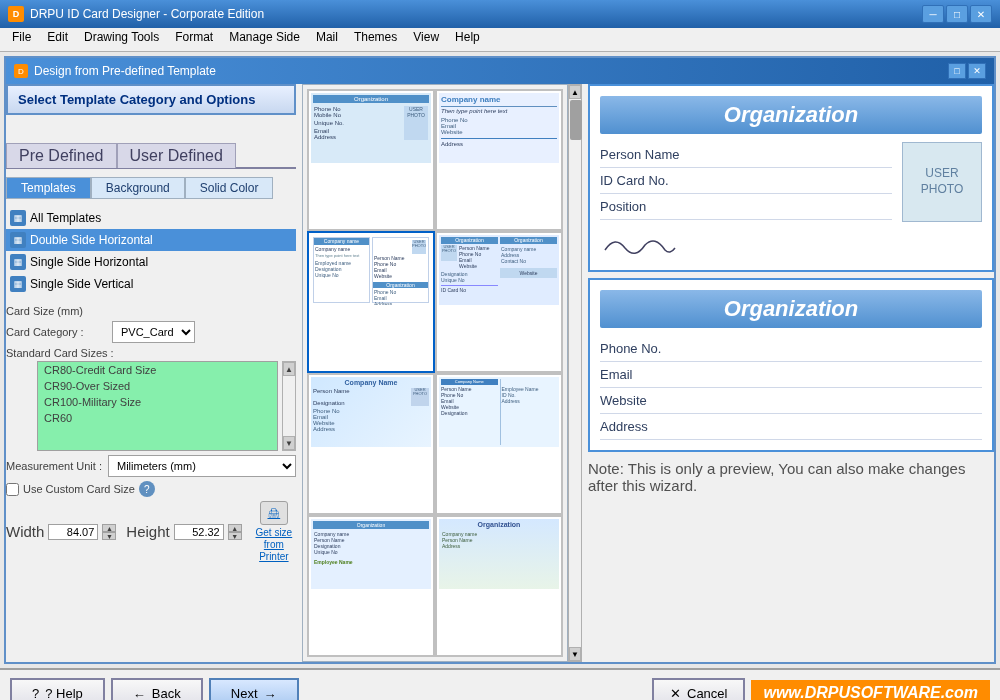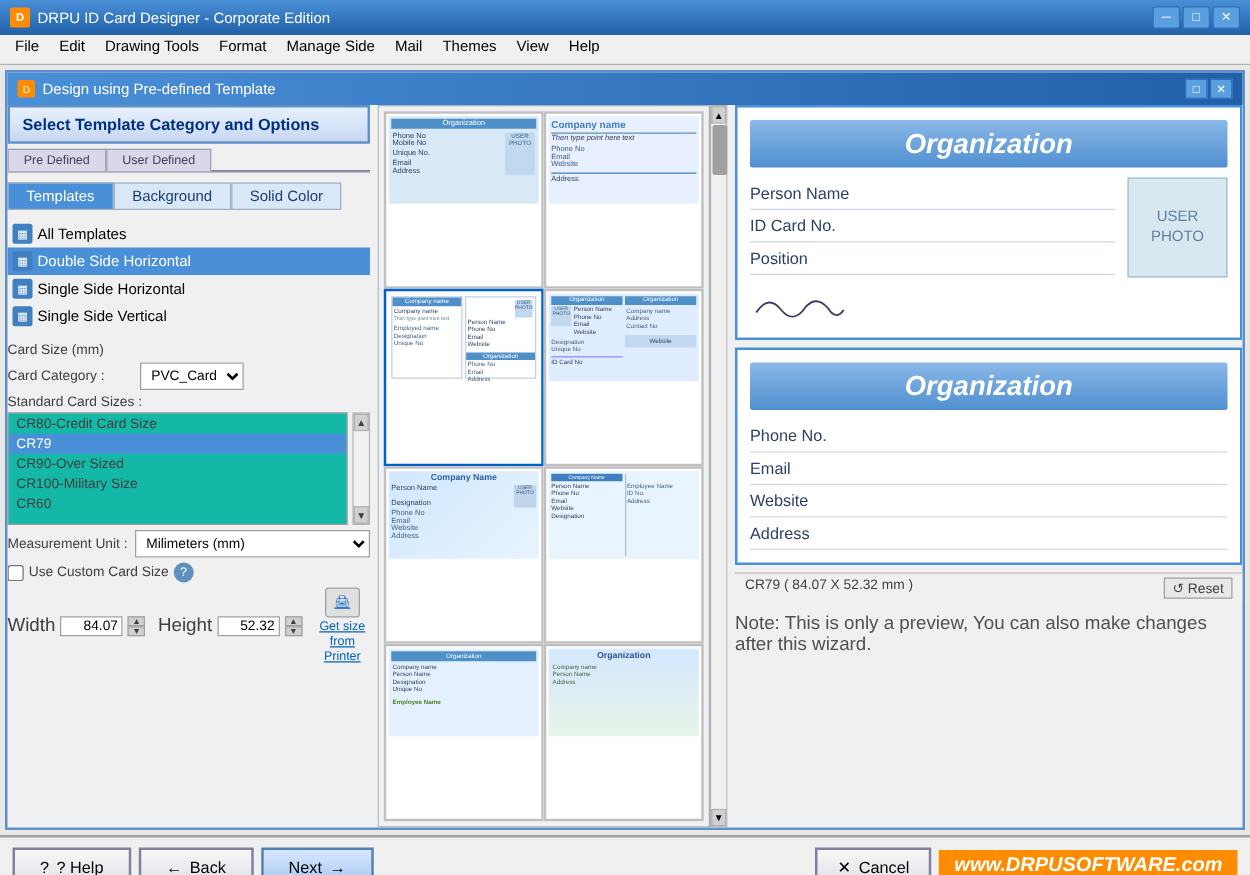--- a/index.html
+++ b/index.html
@@ -25,39 +25,39 @@
     .dialog-title-controls { display: flex; gap: 2px; }
     .dlg-btn { width: 18px; height: 16px; background: #5a9fe0; border: 1px solid #3070b8; color: white; font-size: 9px; cursor: pointer; display: flex; align-items: center; justify-content: center; }
 
     .dialog-content { display: flex; flex: 1; padding: 0; gap: 6px; overflow: hidden; }
 
     
     .left-panel { width: 290px; display: flex; flex-direction: column; gap: 4px; }
     .panel-header { background: linear-gradient(to bottom, #e8f0ff, #c8d8f0); border: 2px solid #6090c8; padding: 6px 10px; font-size: 13px; font-weight: bold; color: #003080; }
 
     .tabs-row { display: flex; gap: 0; border-bottom: 1px solid #8080a0; }
-    .tab { padding: 3px 12px; font-size: 10px; cursor: pointer; border: 1px solid #a0a0b8; border-bottom: none; background: #d8d8e8; color: #404060; }
+    .tab { padding: 3px 12px; font-size: 16px; cursor: pointer; border: 1px solid #a0a0b8; border-bottom: none; background: #d8d8e8; color: #404060; margin-top: 24px; }
 
     .template-tabs { display: flex; gap: 0; margin-top: 4px; }
     .tmpl-tab { padding: 3px 14px; font-size: 12px; cursor: pointer; border: 1px solid #a0b0c0; background: #d8e8f8; color: #204070; }
     .tmpl-tab.active { background: #4a90d9; color: white; }
     .tmpl-tab-right { padding: 3px 14px; font-size: 12px; cursor: pointer; border: 1px solid #a0b0c0; background: #d8e8f8; color: #204070; }
 
     .filter-section { margin-top: 4px; }
     .filter-label { font-size: 11px; color: #404040; padding: 2px 0; }
     .filter-item { display: flex; align-items: center; gap: 4px; padding: 3px 4px; cursor: pointer; font-size: 12px; }
     .filter-item.selected { background: #4a90d9; color: white; }
     .filter-icon { width: 16px; height: 16px; background: #4080c0; border-radius: 2px; display: flex; align-items: center; justify-content: center; color: white; font-size: 9px; flex-shrink: 0; }
 
     .card-size-section { margin-top: 6px; font-size: 11px; color: #404040; }
     .card-size-section label { display: block; margin-bottom: 2px; }
     .field-row { display: flex; align-items: center; gap: 6px; margin-bottom: 4px; }
     .field-label { min-width: 100px; font-size: 11px; }
     select.form-select { border: 1px solid #a0a0a0; background: white; padding: 2px 4px; font-size: 11px; height: 22px; }
-    .size-list { border: 1px solid #a0a0a0; background: #14b8a6; height: 90px; overflow-y: auto; }
+    .size-list { border: 1px solid #a0a0a0; background: #86efac; height: 90px; overflow-y: auto; margin-left: 31px; }
     .size-list-item { padding: 2px 6px; font-size: 11px; cursor: pointer; }
     .size-list-item.selected { background: #4a90d9; color: white; }
 
     .meas-row { display: flex; align-items: center; gap: 6px; margin-top: 4px; }
     .custom-size-row { display: flex; align-items: center; gap: 4px; margin-top: 4px; }
     .help-icon { width: 16px; height: 16px; background: #6090c0; border-radius: 50%; color: white; font-size: 10px; display: flex; align-items: center; justify-content: center; cursor: pointer; }
     .wh-row { display: flex; gap: 10px; margin-top: 4px; align-items: center; }
     .wh-field { display: flex; align-items: center; gap: 4px; }
     .wh-field label { font-size: 15px; min-width: 35px; }
     .number-input { width: 50px; border: 1px solid #a0a0a0; padding: 1px 3px; font-size: 11px; text-align: right; }
@@ -125,21 +125,21 @@
   <span class="menu-item">View</span>
   <span class="menu-item">Help</span>
 </div>
 
 <div class="main-area">
 
   <div class="dialog">
     <div class="dialog-title">
       <div style="display:flex;align-items:center;gap:6px;">
         <div style="width:14px;height:14px;background:#ff8c00;border-radius:2px;font-size:8px;color:white;display:flex;align-items:center;justify-content:center;">D</div>
-        <span>Design using Pre-defined Template</span>
+        <span>Design from Pre-defined Template</span>
       </div>
       <div class="dialog-title-controls">
         <div class="dlg-btn">□</div>
         <div class="dlg-btn">✕</div>
       </div>
     </div>
 
     <div class="dialog-content">
 
       <div class="left-panel">
@@ -182,21 +182,20 @@
           <div class="field-row">
             <span class="field-label">Card Category :</span>
             <select class="form-select">
               <option>PVC_Card</option>
             </select>
           </div>
           <div style="margin-bottom:2px;">Standard Card Sizes :</div>
           <div style="display:flex;gap:4px;">
             <div class="size-list" style="flex:1;">
               <div class="size-list-item">CR80-Credit Card Size</div>
-              <div class="size-list-item selected">CR79</div>
               <div class="size-list-item">CR90-Over Sized</div>
               <div class="size-list-item">CR100-Military Size</div>
               <div class="size-list-item">CR60</div>
 
             </div>
             <div style="width:14px;background:#e0e0e0;border:1px solid #b0b0b0;display:flex;flex-direction:column;">
               <div style="background:#d0d0d0;border:1px solid #b0b0b0;height:14px;display:flex;align-items:center;justify-content:center;font-size:8px;cursor:pointer;">▲</div>
               <div style="flex:1;background:#f0f0f0;"></div>
               <div style="background:#d0d0d0;border:1px solid #b0b0b0;height:14px;display:flex;align-items:center;justify-content:center;font-size:8px;cursor:pointer;">▼</div>
             </div>
@@ -379,27 +378,20 @@
         <div class="preview-card-bottom">
           <div class="org-header2">Organization</div>
           <div class="preview-bottom-rows">
             <div class="preview-row2">Phone No.</div>
             <div class="preview-row2">Email</div>
             <div class="preview-row2">Website</div>
             <div class="preview-row2">Address</div>
           </div>
         </div>
 
-        <div class="status-bar">
-          <span>CR79 ( 84.07 X 52.32 mm )</span>
-          <div class="reset-btn">
-            <span>↺</span>
-            <span>Reset</span>
-          </div>
-        </div>
         <div style="font-size:15px;color:#505050;padding:2px 0;">Note: This is only a preview, You can also make changes after this wizard.</div>
 
       </div>
 
     </div>
   </div>
 
 </div>
 
 <div class="bottom-buttons">

